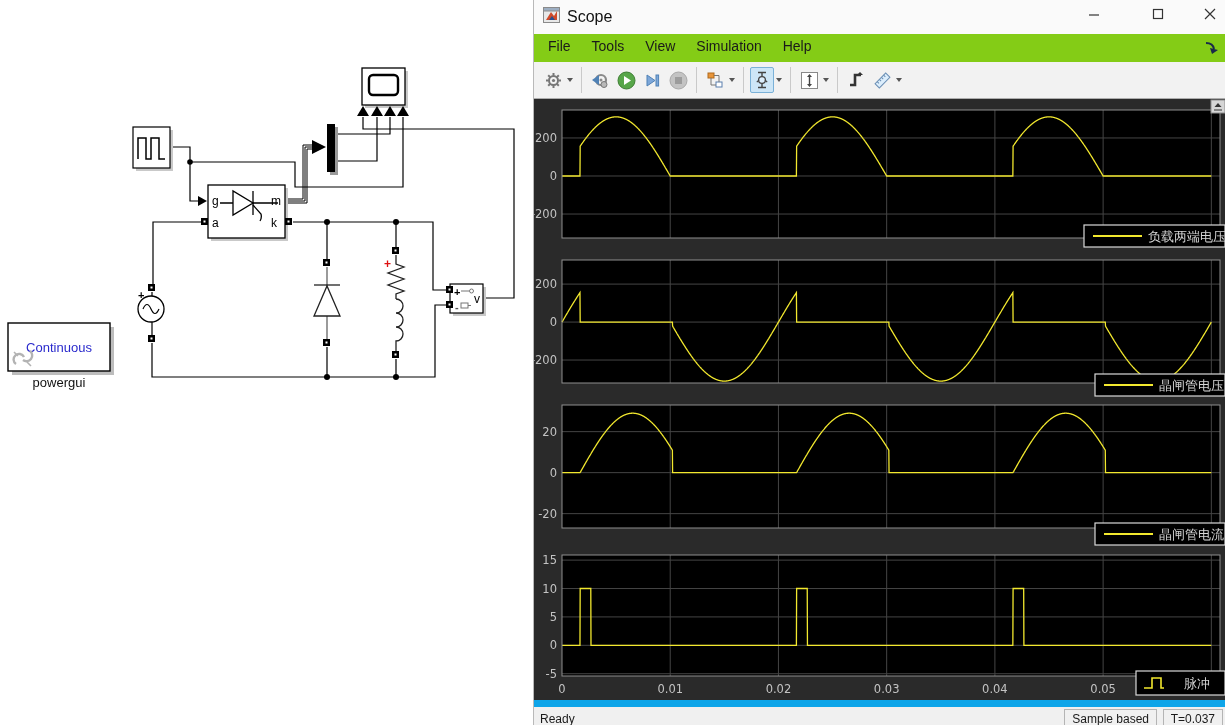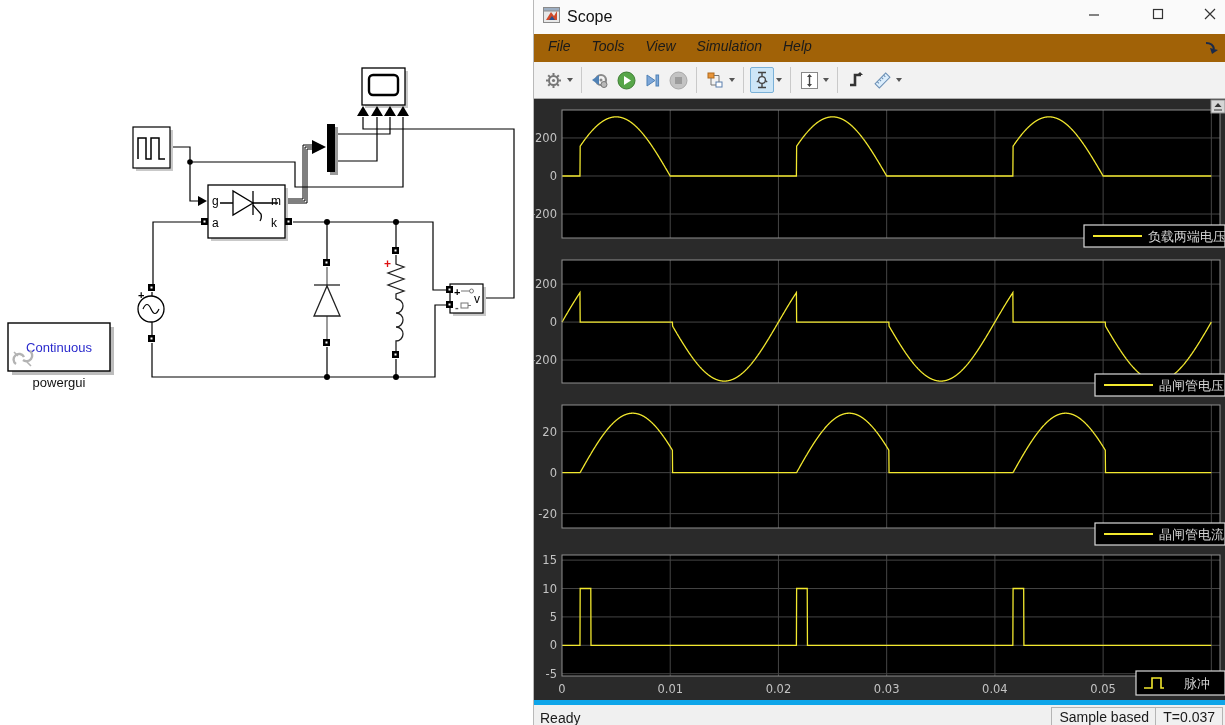--- a/index.html
+++ b/index.html
@@ -8,35 +8,35 @@
   
   #diagram-panel{position:absolute;left:0;top:0;width:533px;height:725px;background:#fff;}
   
   #scope-window{position:absolute;left:533px;top:0;width:692px;height:725px;
                 background:#f7f7f7;border-left:1px solid #b9b9b9;box-sizing:border-box;}
   #titlebar{position:absolute;left:0;top:0;width:100%;height:34px;background:#fafafa;}
   #title-icon{position:absolute;left:9px;top:7px;width:17px;height:16px;}
   #title-text{position:absolute;left:33px;top:8px;font-size:16px;color:#111;}
   .winbtn{position:absolute;top:6px;width:30px;height:22px;text-align:center;color:#333;}
   #btn-min{right:116px;} #btn-max{right:52px;} #btn-close{right:0px;}
-  #menubar{position:absolute;left:0;top:34px;width:100%;height:28px;background:#a16207;font-style:italic;}
+  #menubar{position:absolute;left:0;top:34px;width:100%;height:28px;background:#84cc16;}
   .menu-item{display:inline-block;margin-left:7px;padding:4px 7px;font-size:14px;color:#1a1a1a;}
   #dock-icon{position:absolute;right:4px;top:5px;width:18px;height:16px;}
   #toolbar{position:absolute;left:0;top:62px;width:100%;height:37px;background:#f2f2f2;
            border-bottom:1px solid #adadad;box-sizing:border-box;display:flex;align-items:center;padding-left:6px;}
   .tbtn{display:flex;align-items:center;justify-content:center;width:24px;height:26px;margin:0 1px;border-radius:2px;}
   .tbtn.selected{background:#cde6f7;border:1px solid #7ab1d8;box-sizing:border-box;}
   .tsep{width:1px;height:26px;background:#c9c9c9;margin:0 5px;}
   .tcaret{width:0;height:0;border-left:3.5px solid transparent;border-right:3.5px solid transparent;
           border-top:4px solid #555;margin:0 3px 0 1px;}
   
   #canvas-wrap{position:absolute;left:0;top:99px;width:692px;height:601px;background:#2a2a2a;}
   
   #statusbar{position:absolute;left:0;top:700px;width:100%;height:25px;background:#f0f0f0;
-             border-top:5px solid #0ea5e9;box-sizing:border-box;font-size:14px;color:#1a1a1a;text-align:right;}
+             border-top:7px solid #0ea5e9;box-sizing:border-box;font-size:12px;color:#1a1a1a;text-align:right;}
   #status-left{position:absolute;left:6px;top:5px;}
   .status-box{position:absolute;top:2px;height:19px;line-height:19px;padding:0 7px;
               border:1px solid #b4b4b4;background:#f0f0f0;}
   #status-mode{right:68px;} #status-time{right:2px;}
 </style>
 </head>
 <body>
 
 <div id="stage">
 

